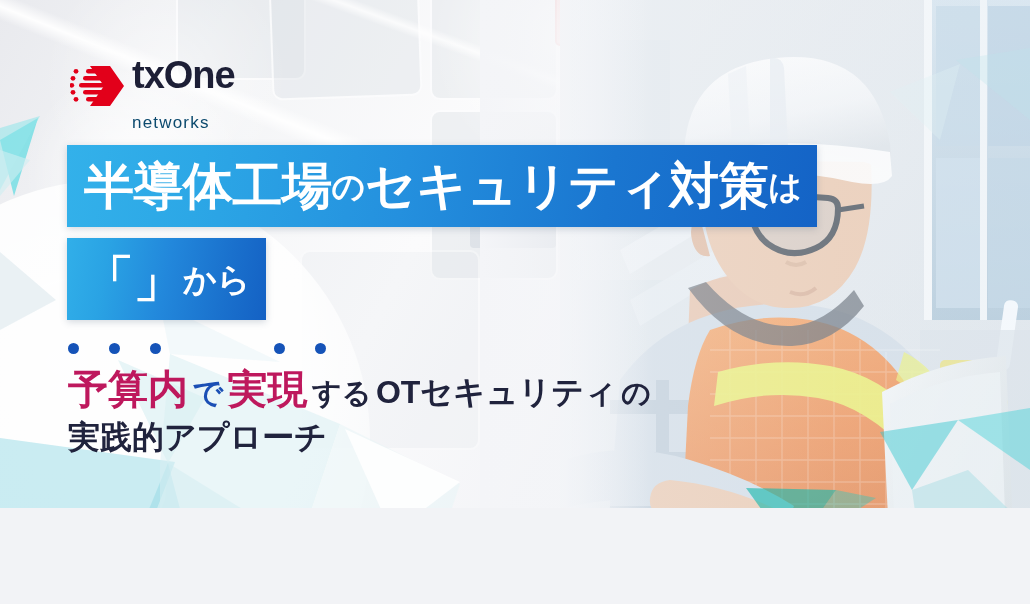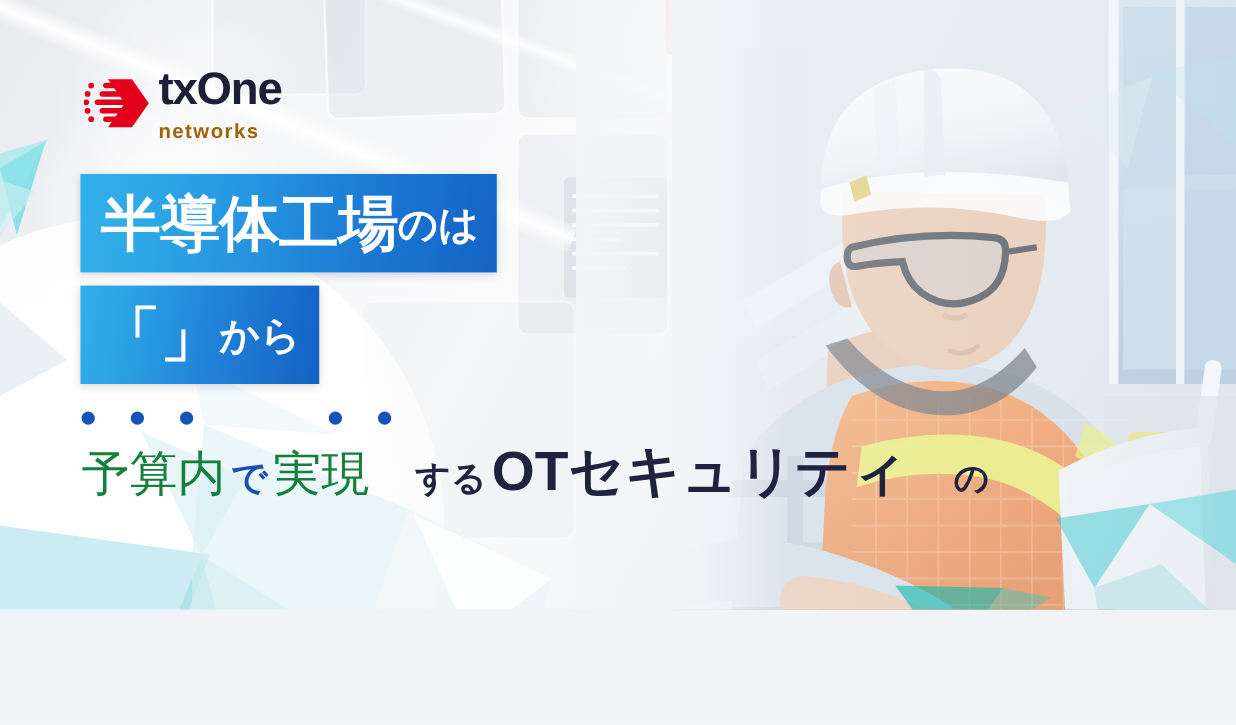--- a/index.html
+++ b/index.html
@@ -123,38 +123,38 @@
   .hl-big   { font-size:50px; letter-spacing:-0.5px; line-height:1; }
   .hl-small { font-size:33px; letter-spacing:0px;  line-height:1; }
 
   
   #subtitle {
     position:absolute; left:68px; top:363px;
     line-height:1.30;
     white-space:nowrap;
   }
   .sub-line { position:relative; height:54px; }
-  .sub-blue  { color:#15803d; font-size:40px; font-weight:normal;margin-top:36px; }
+  .sub-blue  { color:#be185d; font-size:40px; font-weight:bold;margin-top:36px; }
   .sub-blue-sm { color:#1b4fb5; font-size:30px; font-weight:bold; }
-  .sub-dark  { color:#20233d; font-size:46px; font-weight:bold; }
-  .sub-dark-sm { color:#20233d; font-size:29px; font-weight:bold;margin-left:34px; }
+  .sub-dark  { color:#20233d; font-size:32px; font-weight:bold; }
+  .sub-dark-sm { color:#20233d; font-size:29px; font-weight:bold; }
 
   .emph-dots { position:absolute; left:0; top:-20px; display:flex; }
   .emph-dots span {
     width:11px; height:11px; border-radius:50%;
     background:#1553b8;
     display:block;
   }
 
   
   #logo { position:absolute; left:70px; top:58px; width:175px; height:56px; }
   #logo .mark { position:absolute; left:0; top:4px; }
   #logo .word { position:absolute; left:62px; top:-2px; }
   .logo-t1 { color:#1d1f36; font-size:38px; font-weight:bold; letter-spacing:-1px; line-height:1; }
-  .logo-t2 { color:#a16207; font-size:17px; letter-spacing:1.2px; line-height:1; margin-top:7px;font-weight:bold; }
+  .logo-t2 { color:#0c4a6e; font-size:17px; letter-spacing:1.2px; line-height:1; margin-top:20px; }
 </style>
 </head>
 <body>
 
 <div id="banner">
 
   <div class="bg-layer bg-base"></div>
 
   <div>
     <div class="panel p6"></div>
@@ -348,20 +348,21 @@
     </svg>
     <div class="word">
       <div class="logo-t1">txOne</div>
       <div class="logo-t2">networks</div>
     </div>
   </div>
 
   <div class="band" id="band1">
     <span class="hl-big">半導体工場</span>
     <span class="hl-small">の</span>
+    <span class="hl-big">セキュリティ対策</span>
     <span class="hl-small">は</span>
   </div>
 
   <div class="band" id="band2">
     <span class="hl-big">「</span>
     <span class="hl-big">」</span>
     <span class="hl-small">から</span>
   </div>
 
   <div id="subtitle">
@@ -373,15 +374,18 @@
         <span style="margin-right:30px"></span>
         <span></span>
       </div>
       <span class="sub-blue">予算内</span>
       <span class="sub-blue-sm">で</span>
       <span class="sub-blue">実現</span>
       <span class="sub-dark-sm">する</span>
       <span class="sub-dark">OTセキュリティ</span>
       <span class="sub-dark-sm">の</span>
     </div>
+    <div class="sub-line">
+      <span class="sub-dark">実践的アプローチ</span>
+    </div>
   </div>
 
 </div>
 
 </body></html>

